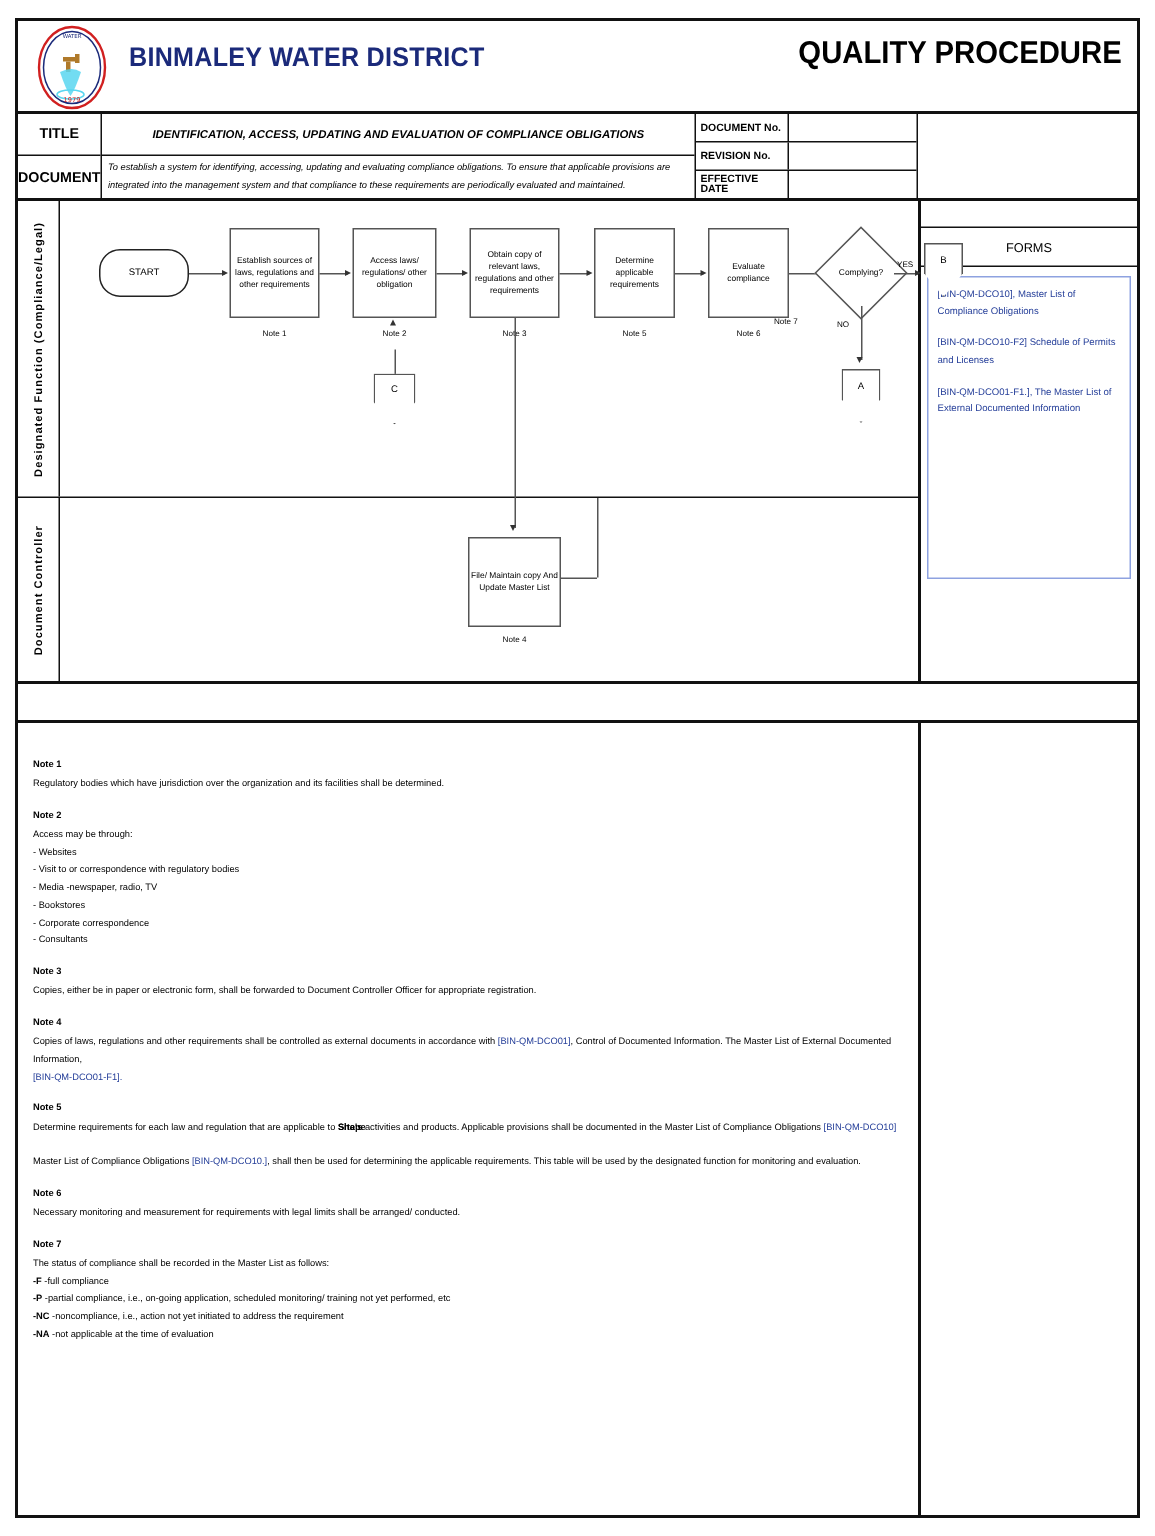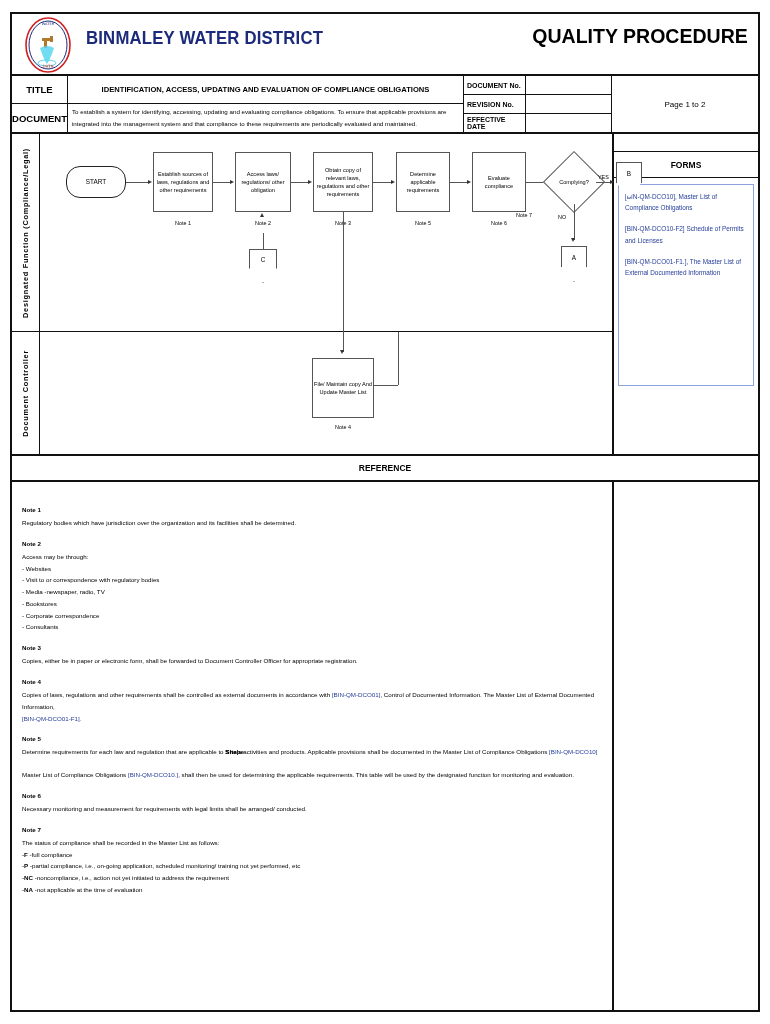--- a/index.html
+++ b/index.html
@@ -15,21 +15,21 @@
   .coname{position:absolute;left:74px;top:14px;font-size:18px;font-weight:bold;
           color:#1b2a7a;letter-spacing:.2px;font-family:"Liberation Sans",sans-serif;
           transform:scaleX(.93);transform-origin:left center;}
   .qp{position:absolute;right:10px;top:10px;font-size:21px;font-weight:bold;color:#000;
       transform:scaleX(.93);transform-origin:right center;}
 
   
   .titlerow{display:flex;height:58px;border-bottom:2px solid #111;box-sizing:border-box;}
   .cellTitleLbl{width:56px;border-right:1.5px solid #111;display:flex;align-items:center;
       justify-content:center;font-size:9.5px;font-weight:bold;box-sizing:border-box;}
-  .midcol{width:396px;border-right:1.5px solid #111;box-sizing:border-box;display:flex;flex-direction:column;}
+  .midcol{width:396px;border-right:1.5px solid #111;box-sizing:border-box;display:flex;flex-direction:column;font-style:italic;}
   .titleTxt{height:28px;border-bottom:1.5px solid #111;display:flex;align-items:center;
       justify-content:center;font-size:7.6px;font-weight:bold;text-align:center;box-sizing:border-box;padding:0 4px;}
   .objTxt{flex:1;display:flex;align-items:center;font-size:6.2px;line-height:1.9;
       padding:0 4px;box-sizing:border-box;}
   .docbox{width:148px;border-right:1.5px solid #111;box-sizing:border-box;display:flex;flex-direction:column;}
   .docrow{flex:1;display:flex;border-bottom:1.5px solid #111;box-sizing:border-box;}
   .docrow:last-child{border-bottom:none;}
   .docLbl{width:62px;border-right:1.5px solid #111;display:flex;align-items:center;
       padding-left:3px;font-size:7px;font-weight:bold;box-sizing:border-box;}
   .docVal{flex:1;}
@@ -71,21 +71,21 @@
   .conn .cshape{width:100%;height:100%;border:1px solid #555;background:#fff;
       box-sizing:border-box;clip-path:polygon(0 0,100% 0,100% 56%,50% 100%,0 56%);}
   .conn .ctxt{position:absolute;left:0;top:0;width:100%;height:62%;
       display:flex;align-items:center;justify-content:center;font-size:6.4px;}
   .edgelbl{position:absolute;font-size:5.4px;}
 
   
   .formscol{flex:1;display:flex;flex-direction:column;box-sizing:border-box;}
   .formsTop{height:18px;border-bottom:1.5px solid #111;box-sizing:border-box;}
   .formsHd{height:26px;border-bottom:1.5px solid #111;box-sizing:border-box;
-      display:flex;align-items:center;justify-content:center;font-size:8.5px;font-weight:bold;}
+      display:flex;align-items:center;justify-content:center;font-size:8.5px;font-weight:normal;}
   .formsBodyWrap{flex:1;padding:6px 4px 0 4px;box-sizing:border-box;}
   .formsBody{border:1px solid #8ea2e0;box-sizing:border-box;height:202px;padding:6px 6px;}
   .formItem{font-size:6.4px;line-height:1.75;color:#27409a;margin-bottom:10px;}
 
   
   .wihdrow{display:flex;height:26px;border-bottom:2px solid #111;box-sizing:border-box;}
   .wihd{width:602px;border-right:2px solid #111;box-sizing:border-box;
       display:flex;align-items:center;justify-content:center;font-size:8.5px;font-weight:bold;
       text-decoration:underline;}
   .refhd{flex:1;display:flex;align-items:center;justify-content:center;
@@ -143,21 +143,20 @@
         </div>
         <div class="docrow">
           <div class="docLbl">REVISION No.</div>
           <div class="docVal"></div>
         </div>
         <div class="docrow">
           <div class="docLbl">EFFECTIVE DATE</div>
           <div class="docVal"></div>
         </div>
       </div>
-      <div class="pagebox">Page 1 to 2</div>
     </div>
 
     <div class="flowwrap">
 
       <div class="flowleft">
 
         <div class="lane lane1">
           <div class="lanelbl">
             <span>Designated Function (Compliance/Legal)</span>
           </div>
@@ -254,21 +253,20 @@
           <div class="formsBody">
             <div class="formItem">[BIN-QM-DCO10], Master List of Compliance Obligations</div>
             <div class="formItem">[BIN-QM-DCO10-F2] Schedule of Permits and Licenses</div>
             <div class="formItem">[BIN-QM-DCO01-F1.], The Master List of External Documented Information</div>
           </div>
         </div>
       </div>
     </div>
 
     <div class="wihdrow">
-      <div class="refhd">REFERENCE</div>
     </div>
 
     <div class="wibodyrow">
       <div class="wibody">
 
         <div class="nt">
           <div class="nth">Note 1</div>
           <div class="ntl">Regulatory bodies which have jurisdiction over the organization and its facilities shall be determined.</div>
         </div>
 

